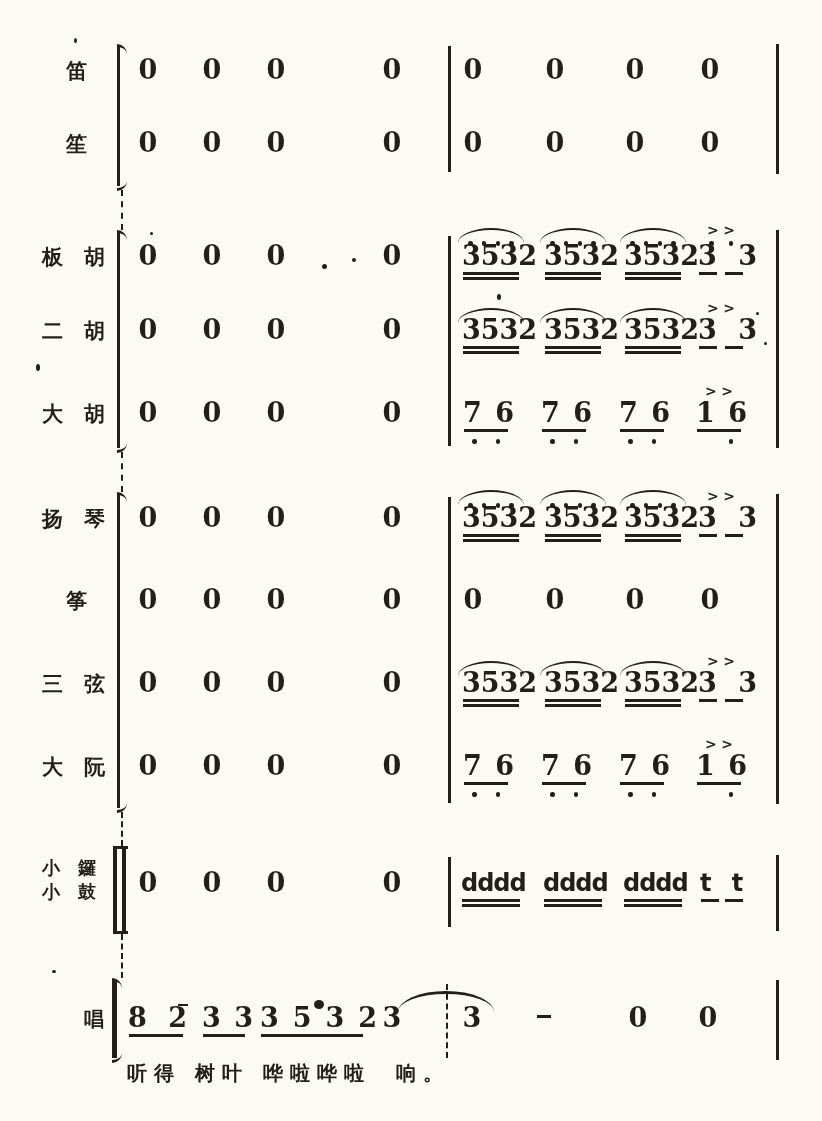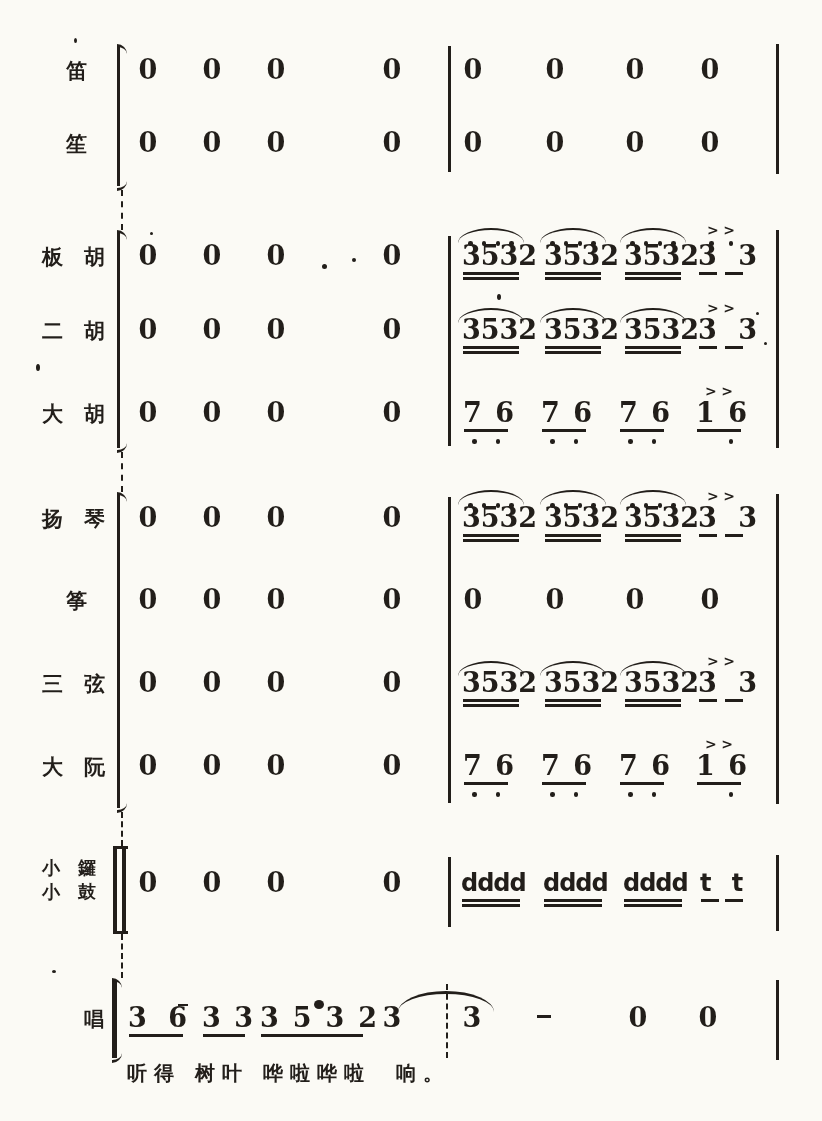--- a/index.html
+++ b/index.html
@@ -247,21 +247,21 @@
     <div class="cell" style="left: 264px; top: 868px; width: 24px;"><div class="nt">0</div></div>
     <div class="cell" style="left: 380px; top: 868px; width: 24px;"><div class="nt">0</div></div>
     <div class="cell sans" style="left: 461px; top: 868px; width: 60px;"><div class="nt" style="font-size: 24px;">dddd</div><div class="ulf" style="top: 31px;"></div><div class="ulf" style="top: 36px;"></div></div>
     <div class="cell sans" style="left: 543px; top: 868px; width: 60px;"><div class="nt" style="font-size: 24px;">dddd</div><div class="ulf" style="top: 31px;"></div><div class="ulf" style="top: 36px;"></div></div>
     <div class="cell sans" style="left: 623px; top: 868px; width: 60px;"><div class="nt" style="font-size: 24px;">dddd</div><div class="ulf" style="top: 31px;"></div><div class="ulf" style="top: 36px;"></div></div>
     <div class="cell sans" style="left: 700px; top: 868px; width: 44px;"><div class="nt" style="letter-spacing: 6px; font-size: 24px;">t t</div><div class="ulsplit" style="top: 31px; height: 3px;">
         <div class="ulseg"></div>
         <div class="ulseg"></div>
       </div></div>
     <div class="lbl" style="left: 84px; top: 1008px; font-size: 20px;">唱</div>
-    <div class="cell" style="left: 128px; top: 1003px; width: 56px;"><div class="nt" style="letter-spacing: 6px;">3 6</div><div class="ulf" style="top: 31px;"></div></div>
+    <div class="cell" style="left: 128px; top: 1003px; width: 56px;"><div class="nt" style="letter-spacing: 6px;">8 2</div><div class="ulf" style="top: 31px;"></div></div>
     <div class="cell" style="left: 202px; top: 1003px; width: 44px;"><div class="nt" style="letter-spacing: 2px;">3 3</div><div class="ulf" style="top: 31px;"></div></div>
     <div class="cell" style="left: 260px; top: 1003px; width: 104px;"><div class="nt" style="letter-spacing: 14px;">3532</div><div class="ulf" style="top: 31px;"></div></div>
     <div class="cell" style="left: 382px; top: 1003px; width: 20px;"><div class="nt">3</div></div>
     <div class="cell" style="left: 462px; top: 1003px; width: 20px;"><div class="nt">3</div></div>
     <div class="cell" style="left: 536px; top: 1003px; width: 16px;">
       <div class="dashmark" style="left: 1px; top: 12px; width: 14px; height: 3px;"></div>
     </div>
     <div class="cell" style="left: 626px; top: 1003px; width: 24px;"><div class="nt">0</div></div>
     <div class="cell" style="left: 696px; top: 1003px; width: 24px;"><div class="nt">0</div></div>
     <div class="tie" style="left: 398px; top: 991px; width: 96px; height: 18px;"></div>

